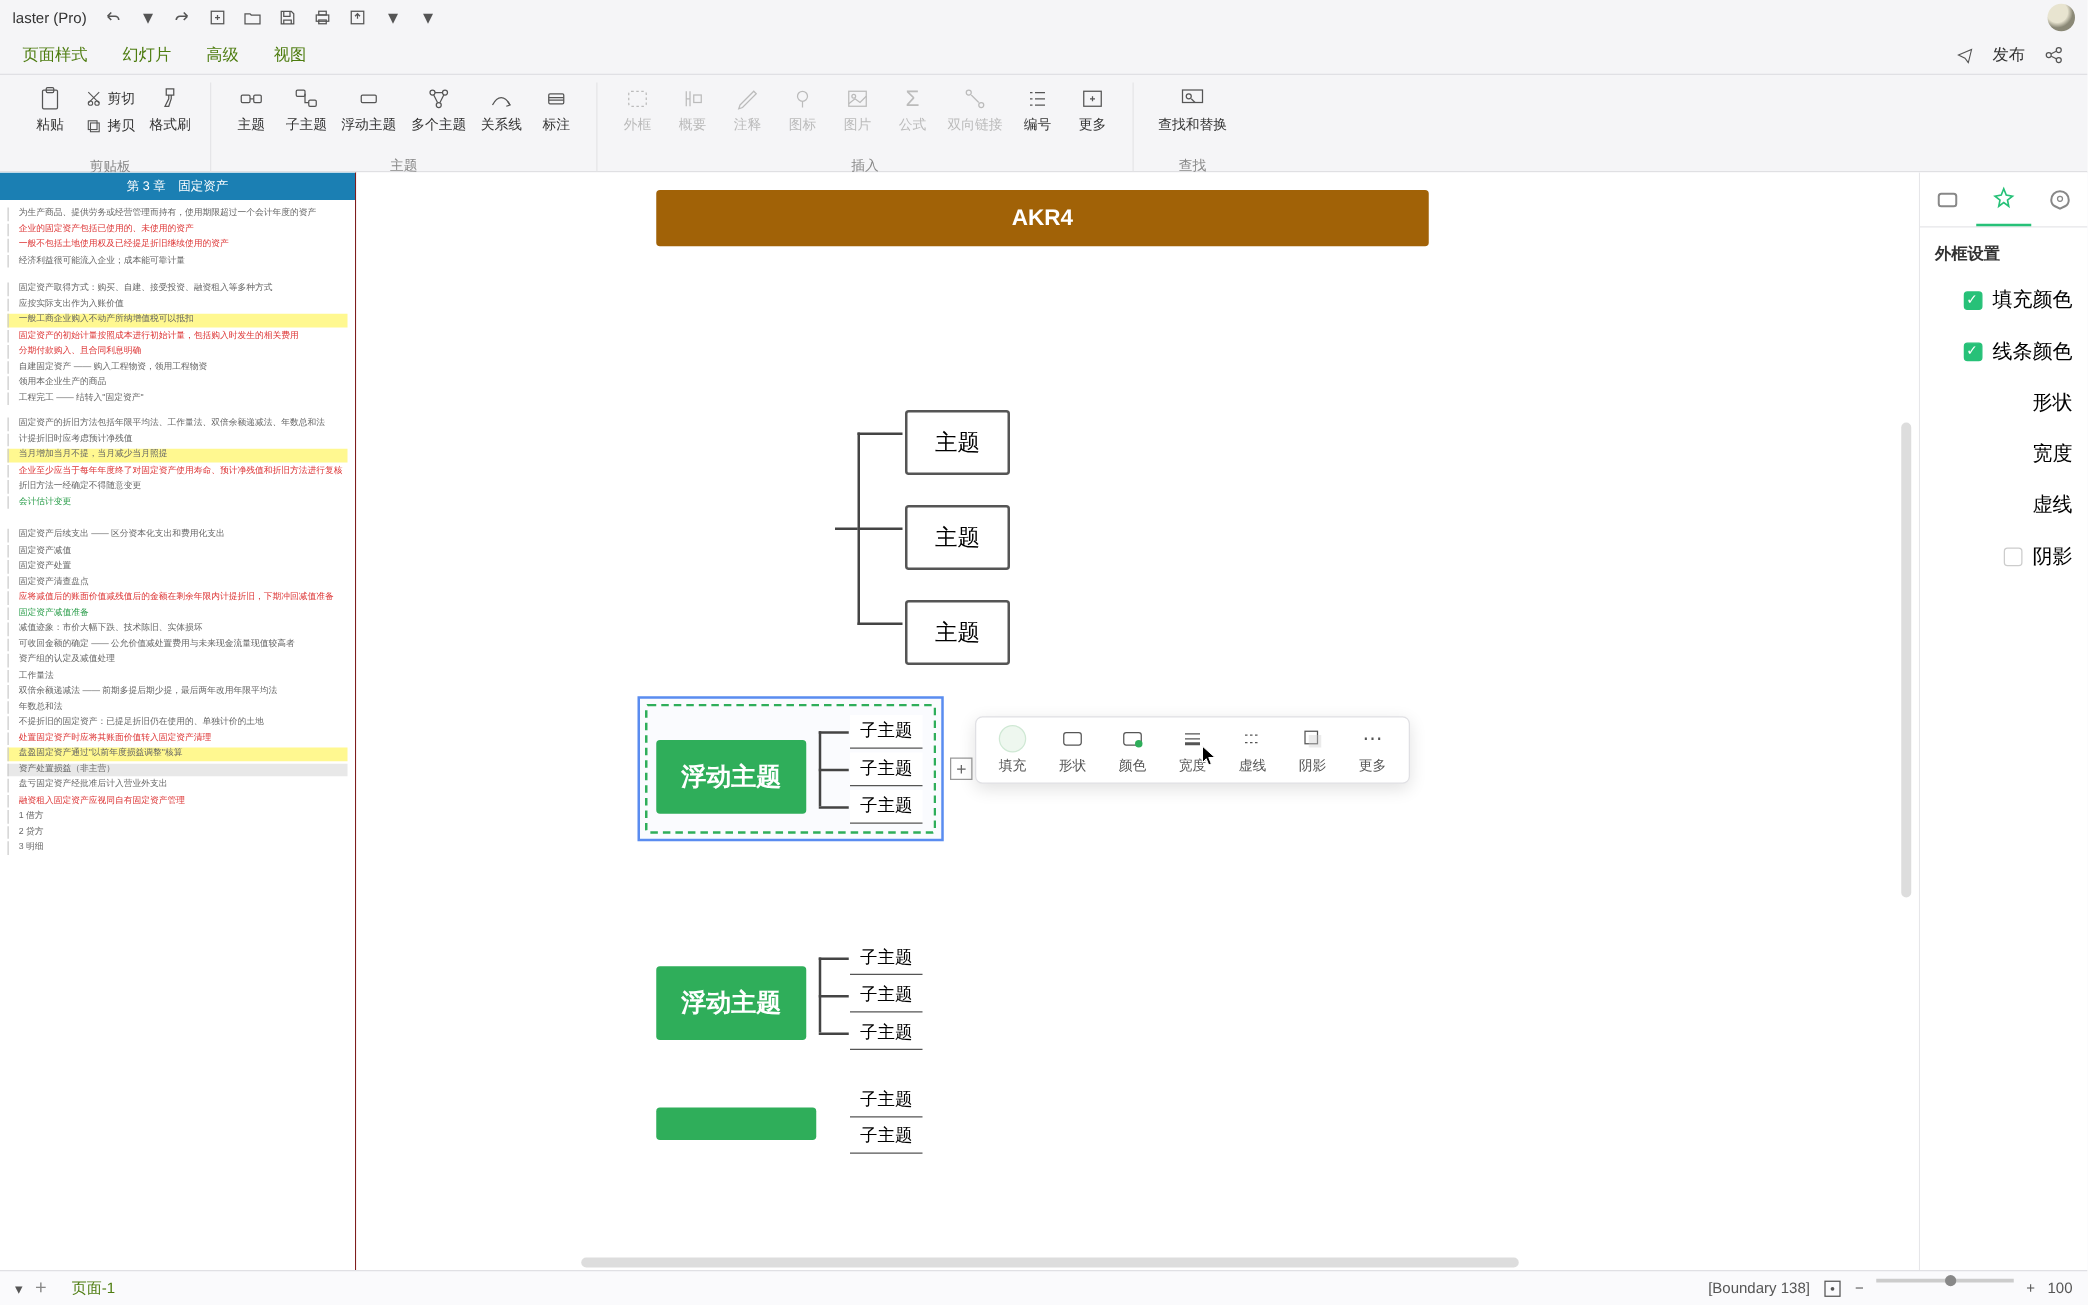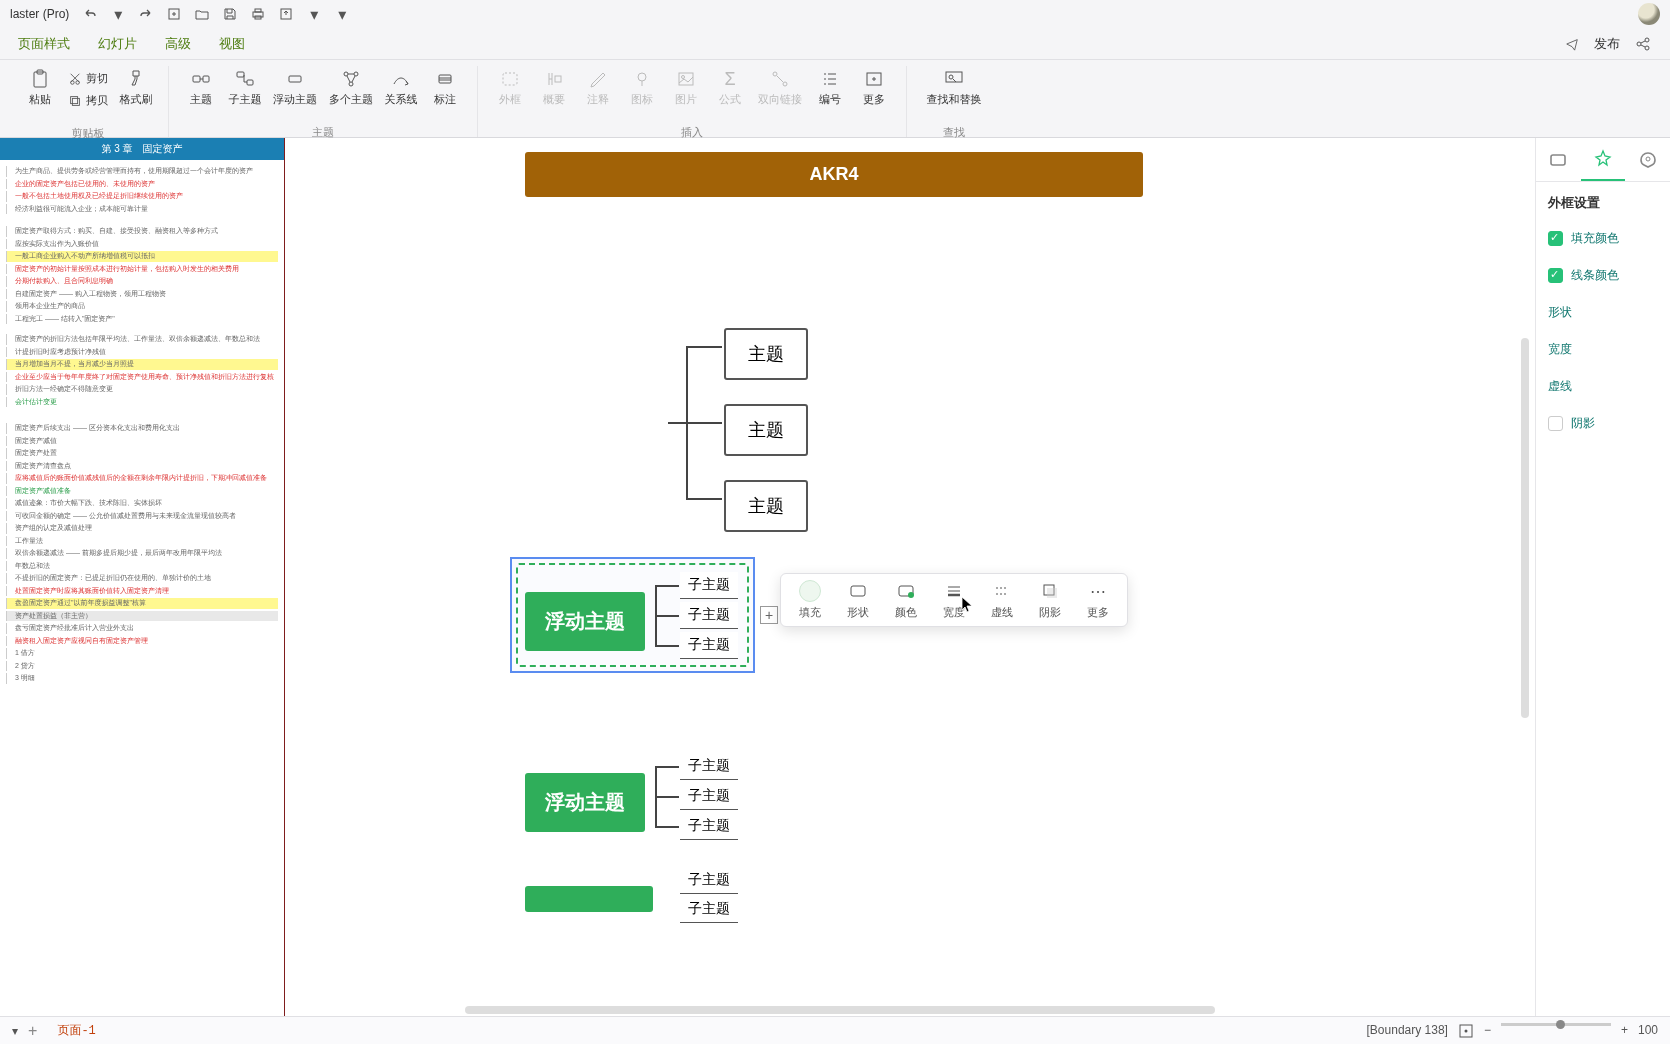--- a/index.html
+++ b/index.html
@@ -66,30 +66,30 @@
 .ft-item { display: flex; flex-direction: column; align-items: center; width: 38px; cursor: pointer; }
 .ft-icon { width: 22px; height: 22px; display: flex; align-items: center; justify-content: center; color: #555; border-radius: 3px; }
 .ft-label { font-size: 11px; color: #555; margin-top: 3px; }
 
 
 .rpanel { width: 135px; background: #fff; border-left: 1px solid #e6e6e9; display: flex; flex-direction: column; }
 .rpanel-tabs { display: flex; border-bottom: 1px solid #e6e6e9; height: 44px; }
 .rpanel-tab { flex: 1; display: flex; align-items: center; justify-content: center; cursor: pointer; color: #888; }
 .rpanel-tab.active { border-bottom: 2px solid #27c178; color: #27c178; }
 .rpanel-title { font-size: 13px; font-weight: 600; padding: 12px 12px 8px; color: #333; }
-.rpanel-row { display: flex; align-items: center; gap: 8px; padding: 10px 12px; font-size: 12px; color: #0f766e; }
+.rpanel-row { display: flex; align-items: center; gap: 8px; padding: 10px 12px; font-size: 16px; color: #000000; justify-content: flex-end; }
 .chk { width: 15px; height: 15px; border: 1.5px solid #27c178; border-radius: 3px; background: #27c178; position: relative; }
 .chk::after { content: '✓'; color: #fff; font-size: 11px; position: absolute; top: -1px; left: 1px; }
 .chk.off { background: #fff; border-color: #ccc; }
 .chk.off::after { content: ''; }
 
 
 .statusbar { position: absolute; bottom: 0; left: 0; right: 0; height: 28px; background: #fafafc; border-top: 1px solid #e0e0e4; display: flex; align-items: center; justify-content: space-between; padding: 0 12px; font-size: 12px; color: #555; }
 .sb-left { display: flex; gap: 10px; align-items: center; }
-.sb-tab { color: #c2410c; padding: 2px 10px; font-family: Liberation Mono, monospace; }
+.sb-tab { color: #4d7c0f; padding: 2px 10px; }
 .sb-right { display: flex; gap: 10px; align-items: flex-start; }
 .zoom-slider { width: 110px; height: 3px; background: #ccc; position: relative; }
 .zoom-knob { position: absolute; width: 9px; height: 9px; border-radius: 50%; background: #888; top: -3px; left: 50%; }
 
 svg { display: block; }
 .cursor-arrow { position: absolute; width: 14px; height: 18px; pointer-events: none; }
 </style>
 </head>
 <body>
 

